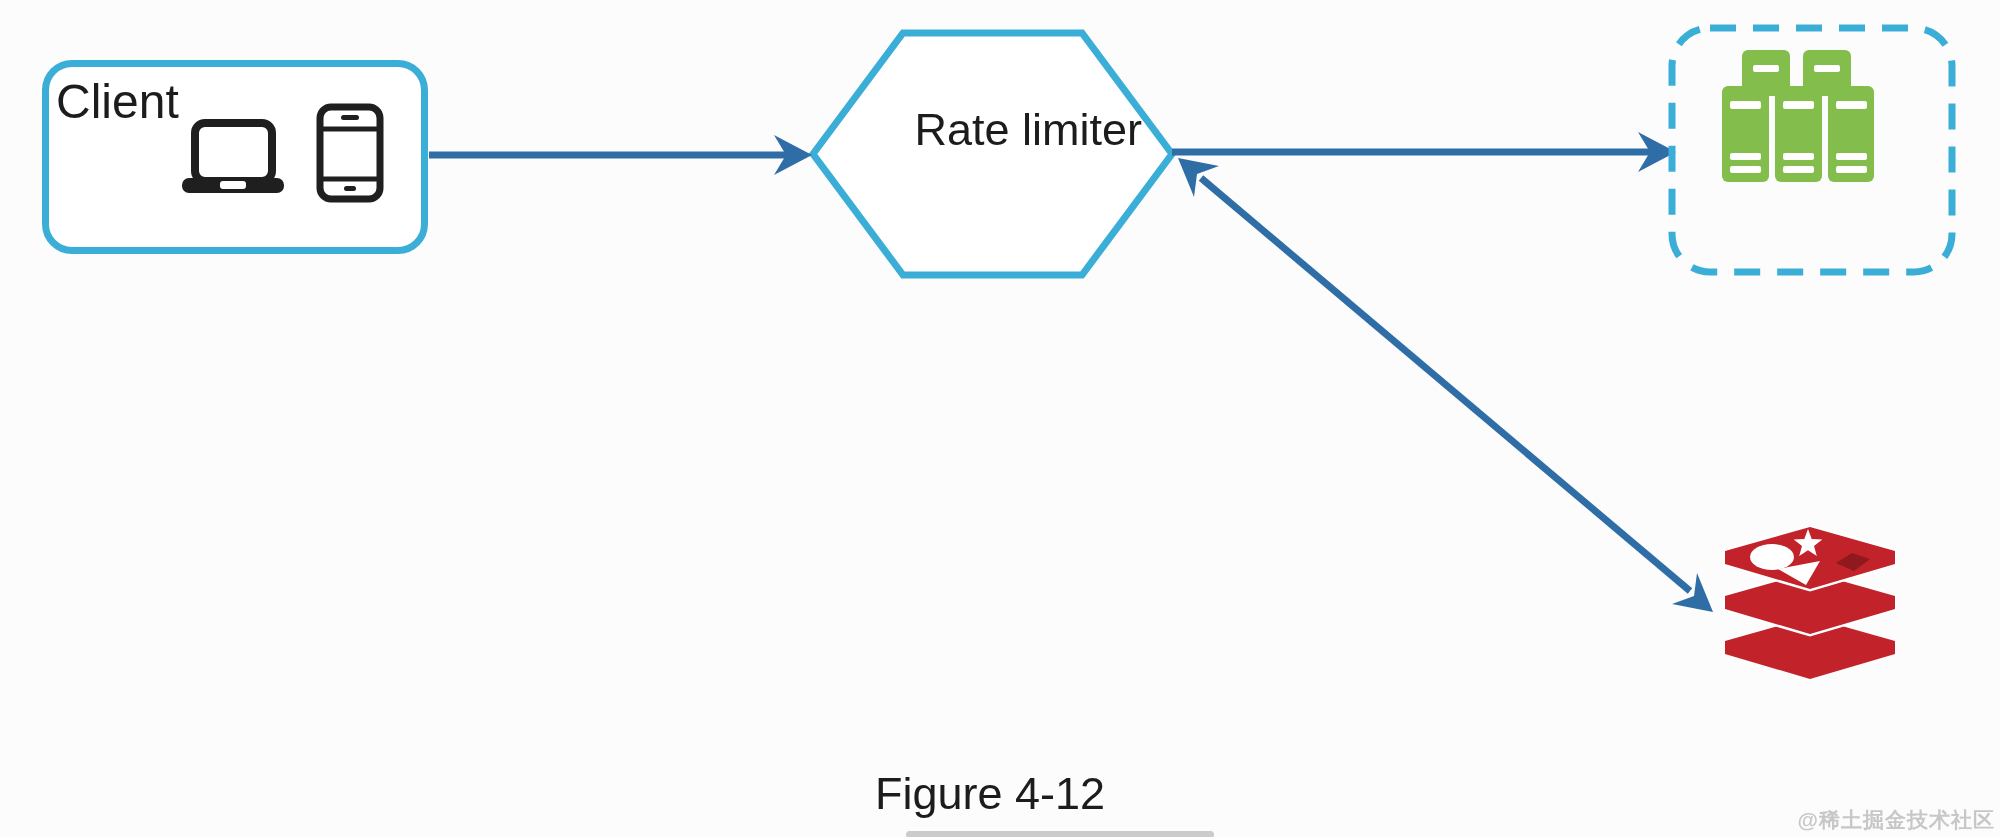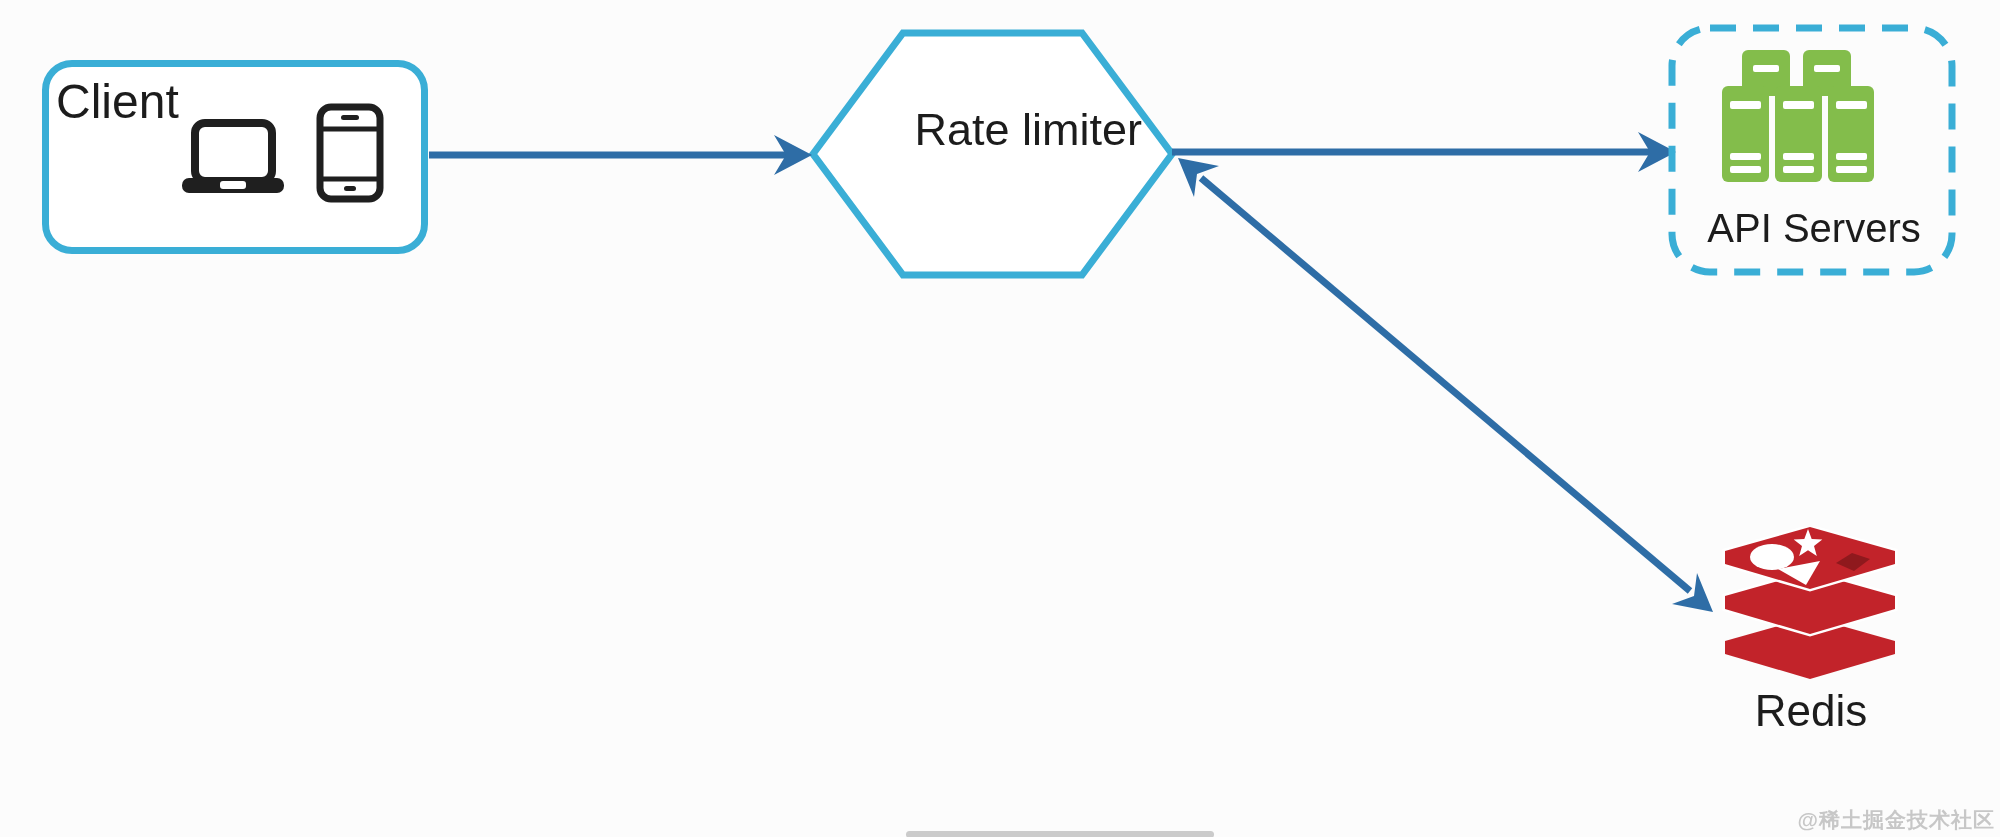--- a/index.html
+++ b/index.html
@@ -117,34 +117,33 @@
       <rect x="114" y="57" width="31" height="8" rx="2"></rect>
       <rect x="8" y="109" width="31" height="7" rx="2"></rect>
       <rect x="61" y="109" width="31" height="7" rx="2"></rect>
       <rect x="114" y="109" width="31" height="7" rx="2"></rect>
       <rect x="8" y="122" width="31" height="7" rx="2"></rect>
       <rect x="61" y="122" width="31" height="7" rx="2"></rect>
       <rect x="114" y="122" width="31" height="7" rx="2"></rect>
     </g>
   </svg>
 
-  <div class="node-label api-label">API Servers</div>
 
   <svg class="redis-icon" width="182" height="155" viewBox="0 0 182 155" xmlns="http://www.w3.org/2000/svg">
 
     <path d="M5,114 L90,90 L175,114 L175,127 L90,152 L5,127 Z" style="fill:var(--redis-red,#c2232a)"></path>
 
     <path d="M5,69 L90,45 L175,69 L175,82 L90,107 L5,82 Z" style="fill:var(--redis-red,#c2232a);stroke:#ffffff;stroke-width:5;paint-order:stroke"></path>
 
     <path d="M5,24 L90,0 L175,24 L175,37 L90,62 L5,37 Z" style="fill:var(--redis-red,#c2232a);stroke:#ffffff;stroke-width:5;paint-order:stroke"></path>
 
     <ellipse cx="52" cy="30" rx="22" ry="13" style="fill:#ffffff"></ellipse>
     <polygon style="fill:#ffffff" points="88,2 91.7,11.9 102.3,12.4 94,19 96.8,29.1 88,23.3 79.2,29.1 82,19 73.7,12.4 84.3,11.9"></polygon>
     <polygon points="58,42 100,34 86,58" style="fill:#ffffff"></polygon>
     <polygon points="116,36 132,26 150,32 134,44" style="fill:var(--redis-dark,#8f191d)"></polygon>
   </svg>
 
-  <div class="node-label redis-label">Redis</div>
 
+  <div class="node-label figure-caption">Figure 4-12</div>
   <div class="caption-bar"></div>
   <div class="watermark">@稀土掘金技术社区</div>
 
 </div>
 
 </body></html>

